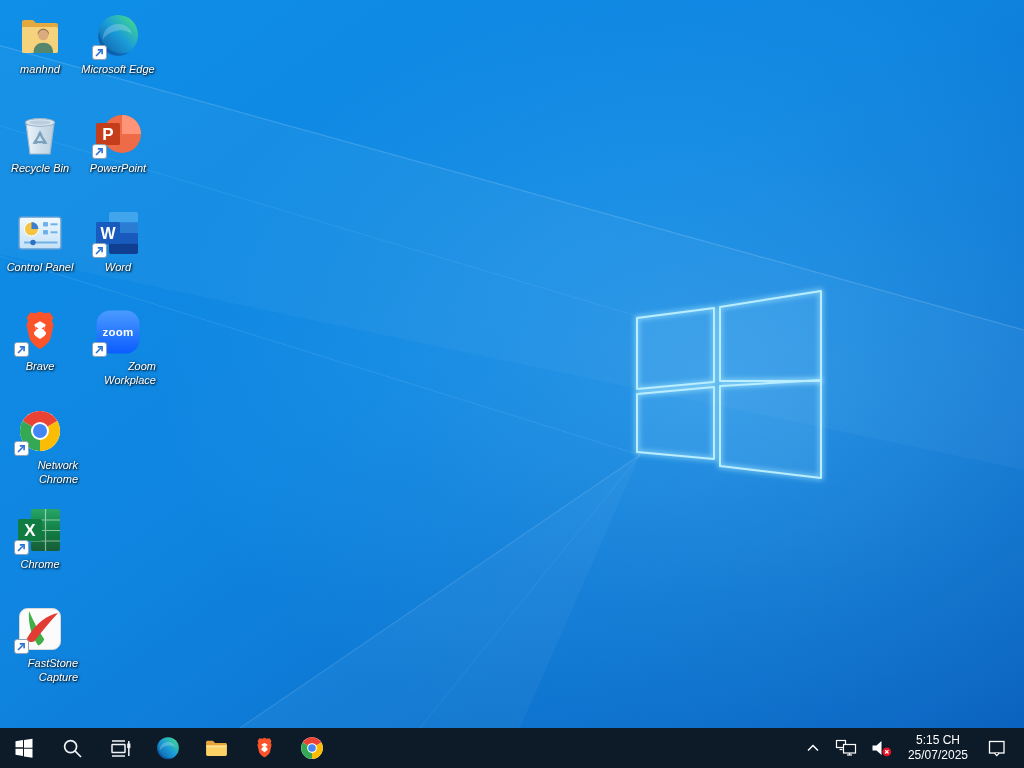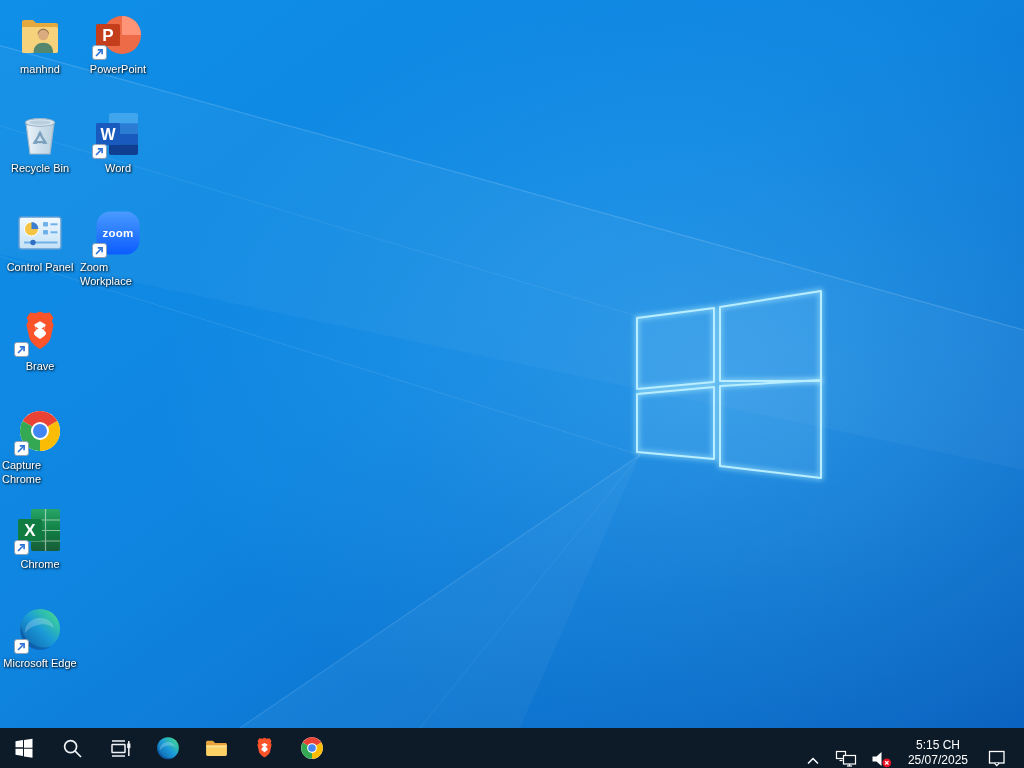--- a/index.html
+++ b/index.html
@@ -13,31 +13,31 @@
 
   
   .icons { position:absolute; top:6px; left:1px; display:grid;
            grid-template-columns:78px 78px; grid-template-rows:repeat(7,99px);
            grid-auto-flow:column; }
   .dicon { width:78px; display:flex; flex-direction:column; align-items:center; padding-top:5px; cursor:default; }
   .dicon .ic { position:relative; width:48px; height:48px; flex:0 0 auto; }
   .dicon .ic > svg { width:48px; height:48px; display:block; }
   .sc { position:absolute; left:-2px; bottom:-1px; width:15px; height:15px; }
   .sc svg { width:15px; height:15px; display:block; }
-  .lbl { margin-top:3px; max-width:76px; text-align:left; color:#fff; font-size:11px;
-         line-height:14px; text-shadow:1px 1px 2px rgba(0,0,0,.9),0 0 3px rgba(0,0,0,.55); }
+  .lbl { margin-top:3px; max-width:76px; text-align:right; color:#fff; font-size:11px;
+         line-height:14px; text-shadow:1px 1px 2px rgba(0,0,0,.9),0 0 3px rgba(0,0,0,.55);font-style:italic; }
   svg text { font-family:"Liberation Sans","DejaVu Sans",sans-serif; }
 
   
   .taskbar { position:absolute; left:0; bottom:0; width:1024px; height:40px;
              background:#0d1b29; display:flex; align-items:stretch; }
   .tb-btn { width:48px; height:40px; display:flex; align-items:center; justify-content:center; }
   .tb-btn svg { display:block; }
   .tb-spacer { flex:1; }
-  .tray { display:flex; align-items:flex-end; }
+  .tray { display:flex; align-items:center; }
   .tray-btn { display:flex; align-items:center; justify-content:center; padding:0 7px; }
   .clock { display:flex; flex-direction:column; align-items:center; justify-content:center;
            color:#fff; font-size:12px; line-height:15px; padding:0 8px; white-space:nowrap; }
   .show-desktop { width:6px; border-left:1px solid rgba(255,255,255,.2); }
 </style>
 </head>
 <body>
 
 <svg width="0" height="0" style="position:absolute" aria-hidden="true">
   <defs>
@@ -204,21 +204,21 @@
             <circle cx="24" cy="24" r="7" fill="#4285f4"></circle>
           </svg>
           <span class="sc">
               <svg viewBox="0 0 15 15">
                 <rect x=".5" y=".5" width="14" height="14" rx="2.5" fill="#fff" stroke="#8fa3b8"></rect>
                 <path d="M4 11L9.2 5.8" stroke="#2a6fd4" stroke-width="1.6" fill="none"></path>
                 <path d="M5.8 4.9h4.3v4.3" fill="none" stroke="#2a6fd4" stroke-width="1.6"></path>
               </svg>
             </span>
         </div>
-        <div class="lbl">Capture Chrome</div>
+        <div class="lbl">Network Chrome</div>
       </div>
 
       <div class="dicon">
         <div class="ic">
           <svg viewBox="0 0 48 48">
             <rect x="15" y="3" width="29" height="42" rx="2" fill="url(#gx)"></rect>
             <path d="M29.5 3v42 M15 14h29 M15 24.5h29 M15 35h29" stroke="rgba(255,255,255,.5)" stroke-width="1.2"></path>
             <rect x="2" y="13" width="24" height="22" rx="1.5" fill="#107c41"></rect>
             <text x="14" y="30" font-size="17" font-weight="bold" fill="#fff" text-anchor="middle">X</text>
           </svg>
@@ -226,20 +226,37 @@
               <svg viewBox="0 0 15 15">
                 <rect x=".5" y=".5" width="14" height="14" rx="2.5" fill="#fff" stroke="#8fa3b8"></rect>
                 <path d="M4 11L9.2 5.8" stroke="#2a6fd4" stroke-width="1.6" fill="none"></path>
                 <path d="M5.8 4.9h4.3v4.3" fill="none" stroke="#2a6fd4" stroke-width="1.6"></path>
               </svg>
             </span>
         </div>
         <div class="lbl">Chrome</div>
       </div>
 
+      <div class="dicon">
+        <div class="ic">
+          <svg viewBox="0 0 48 48">
+            <rect x="3.5" y="3.5" width="41" height="41" rx="8" fill="#fbfbfb" stroke="#d8d8d8"></rect>
+            <path d="M13 6c-1 12 2.2 24.5 9.2 34.5 3-1 5-3.2 6-6.2C22.5 25.5 17 15.5 13 6z" fill="#3faf46"></path>
+            <path d="M42 8c-10.5 2-23 10.5-32 27 2.2 2 5.2 2.6 8.2 1.6C26.5 25.5 35 15.5 42 8z" fill="#e23b34"></path>
+          </svg>
+          <span class="sc">
+              <svg viewBox="0 0 15 15">
+                <rect x=".5" y=".5" width="14" height="14" rx="2.5" fill="#fff" stroke="#8fa3b8"></rect>
+                <path d="M4 11L9.2 5.8" stroke="#2a6fd4" stroke-width="1.6" fill="none"></path>
+                <path d="M5.8 4.9h4.3v4.3" fill="none" stroke="#2a6fd4" stroke-width="1.6"></path>
+              </svg>
+            </span>
+        </div>
+        <div class="lbl">FastStone Capture</div>
+      </div>
 
       <div class="dicon">
         <div class="ic">
           <svg viewBox="0 0 48 48">
             <circle cx="24" cy="24" r="20" fill="url(#gedge)"></circle>
             <path d="M5 21A19.5 19.5 0 0 0 35 41.5C22 45.5 8 37.5 5 21z" fill="#0b4f9e" opacity=".55"></path>
             <path d="M9 29c-1-9 6-16 15-16 8 0 13 5 14 10-4-3-9-4.5-14-3.5C15.5 21.2 11 24.5 9 29z" fill="rgba(255,255,255,.22)"></path>
           </svg>
           <span class="sc">
               <svg viewBox="0 0 15 15">

